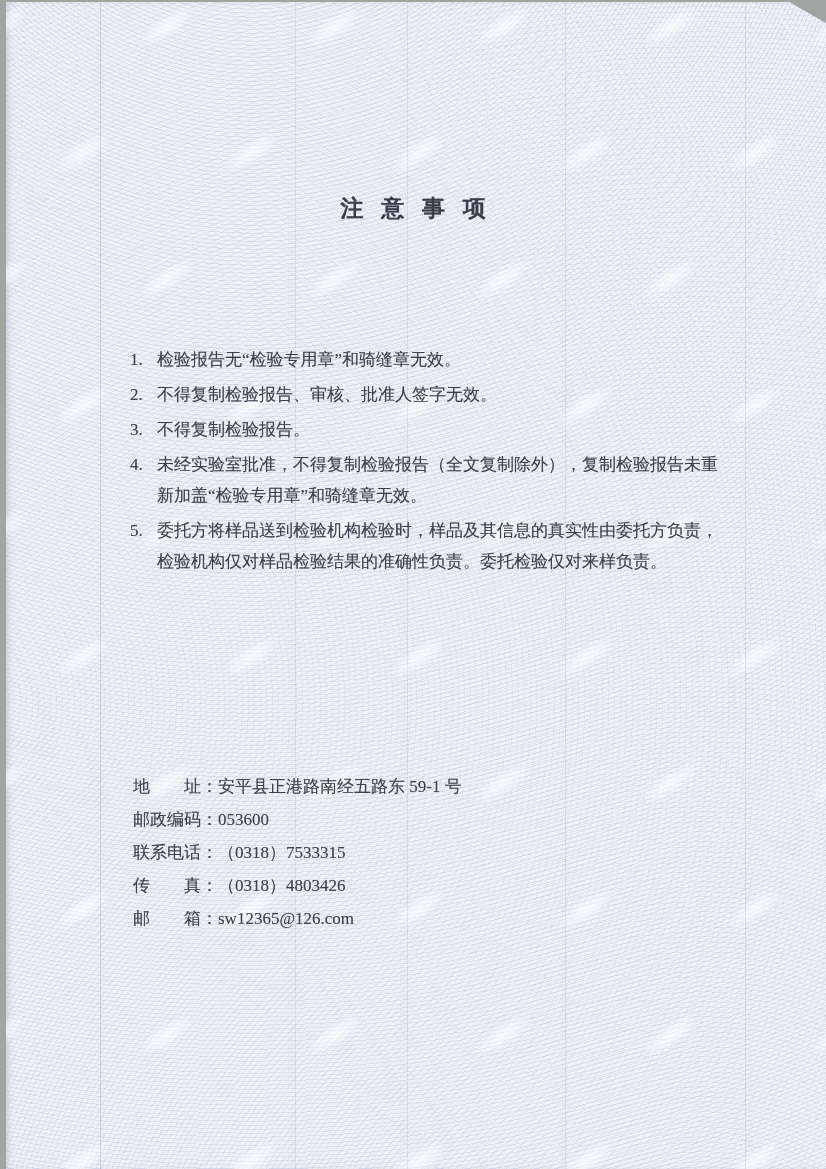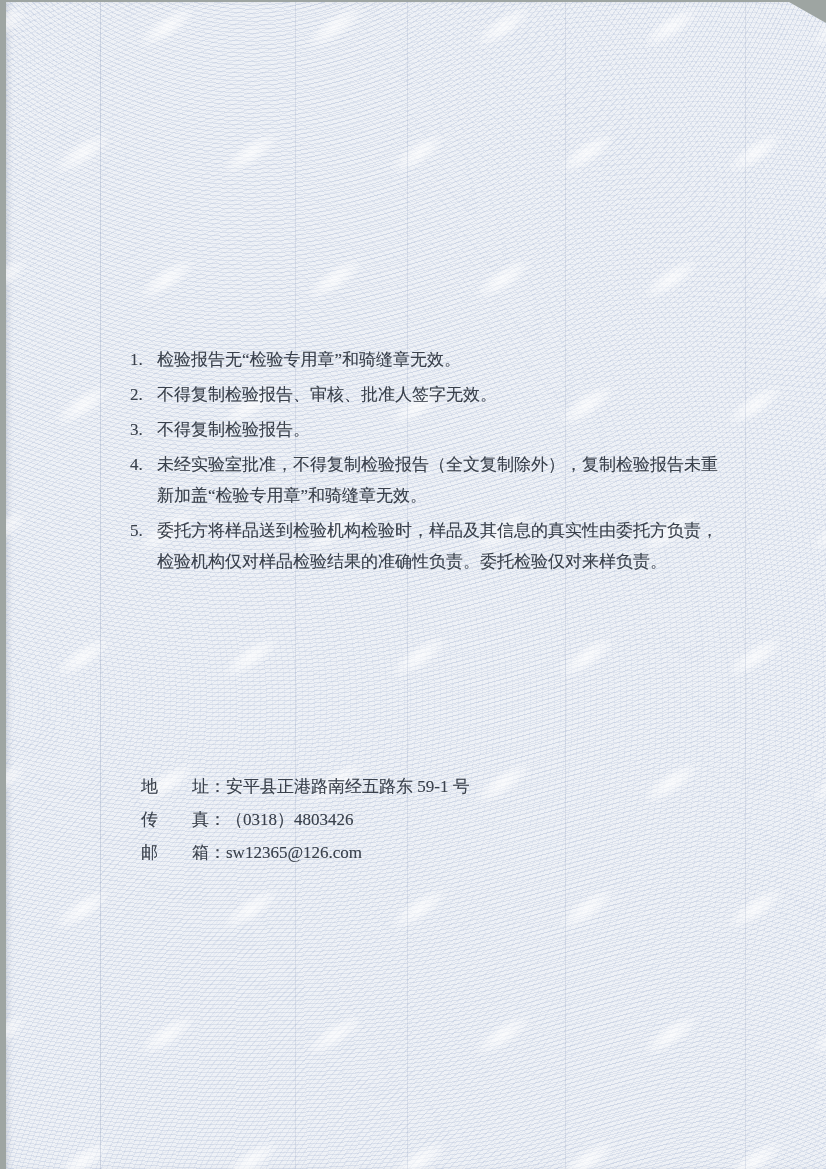--- a/index.html
+++ b/index.html
@@ -90,21 +90,20 @@
     max-width: 570px;
   }
   .contact {
     position: absolute;
     top: 768px;
     left: 127px;
     color: #3a414c;
     font-size: 17px;
     line-height: 33px;
     text-shadow: 0 0 0.5px rgba(58,65,76,0.35);
-    margin-left: 8px;
   }
   .crow { white-space: nowrap; }
 </style>
 </head>
 <body>
 
 <div class="paper">
   <div class="pattern-layer"></div>
   <div class="watermark-layer">
       <span class="wm" style="left: -40px; top: 14px;"></span>
@@ -163,20 +162,21 @@
       <span class="wm" style="left: 548px; top: 1148px;"></span>
       <span class="wm" style="left: 716px; top: 1148px;"></span>
     </div>
 
   <div class="fold-line strong" style="left:94px"></div>
   <div class="fold-line" style="left:289px"></div>
   <div class="fold-line" style="left:401px"></div>
   <div class="fold-line" style="left:559px"></div>
   <div class="fold-line" style="left:739px"></div>
 
+  <h1 class="title">注 意 事 项</h1>
 
   <ol class="notes">
     <li class="note">
       <span class="num">1.</span>
       <span class="txt">检验报告无“检验专用章”和骑缝章无效。</span>
     </li>
     <li class="note">
       <span class="num">2.</span>
       <span class="txt">不得复制检验报告、审核、批准人签字无效。</span>
     </li>
@@ -192,19 +192,25 @@
       <span class="num">5.</span>
       <span class="txt">委托方将样品送到检验机构检验时，样品及其信息的真实性由委托方负责，检验机构仅对样品检验结果的准确性负责。委托检验仅对来样负责。</span>
     </li>
   </ol>
 
   <div class="contact">
     <div class="crow">
       <span>地　　址：</span><span>安平县正港路南经五路东 59-1 号</span>
     </div>
     <div class="crow">
+      <span>邮政编码：</span><span>053600</span>
+    </div>
+    <div class="crow">
+      <span>联系电话：</span><span>（0318）7533315</span>
+    </div>
+    <div class="crow">
       <span>传　　真：</span><span>（0318）4803426</span>
     </div>
     <div class="crow">
       <span>邮　　箱：</span><span>sw12365@126.com</span>
     </div>
   </div>
 </div>
 
 </body></html>

